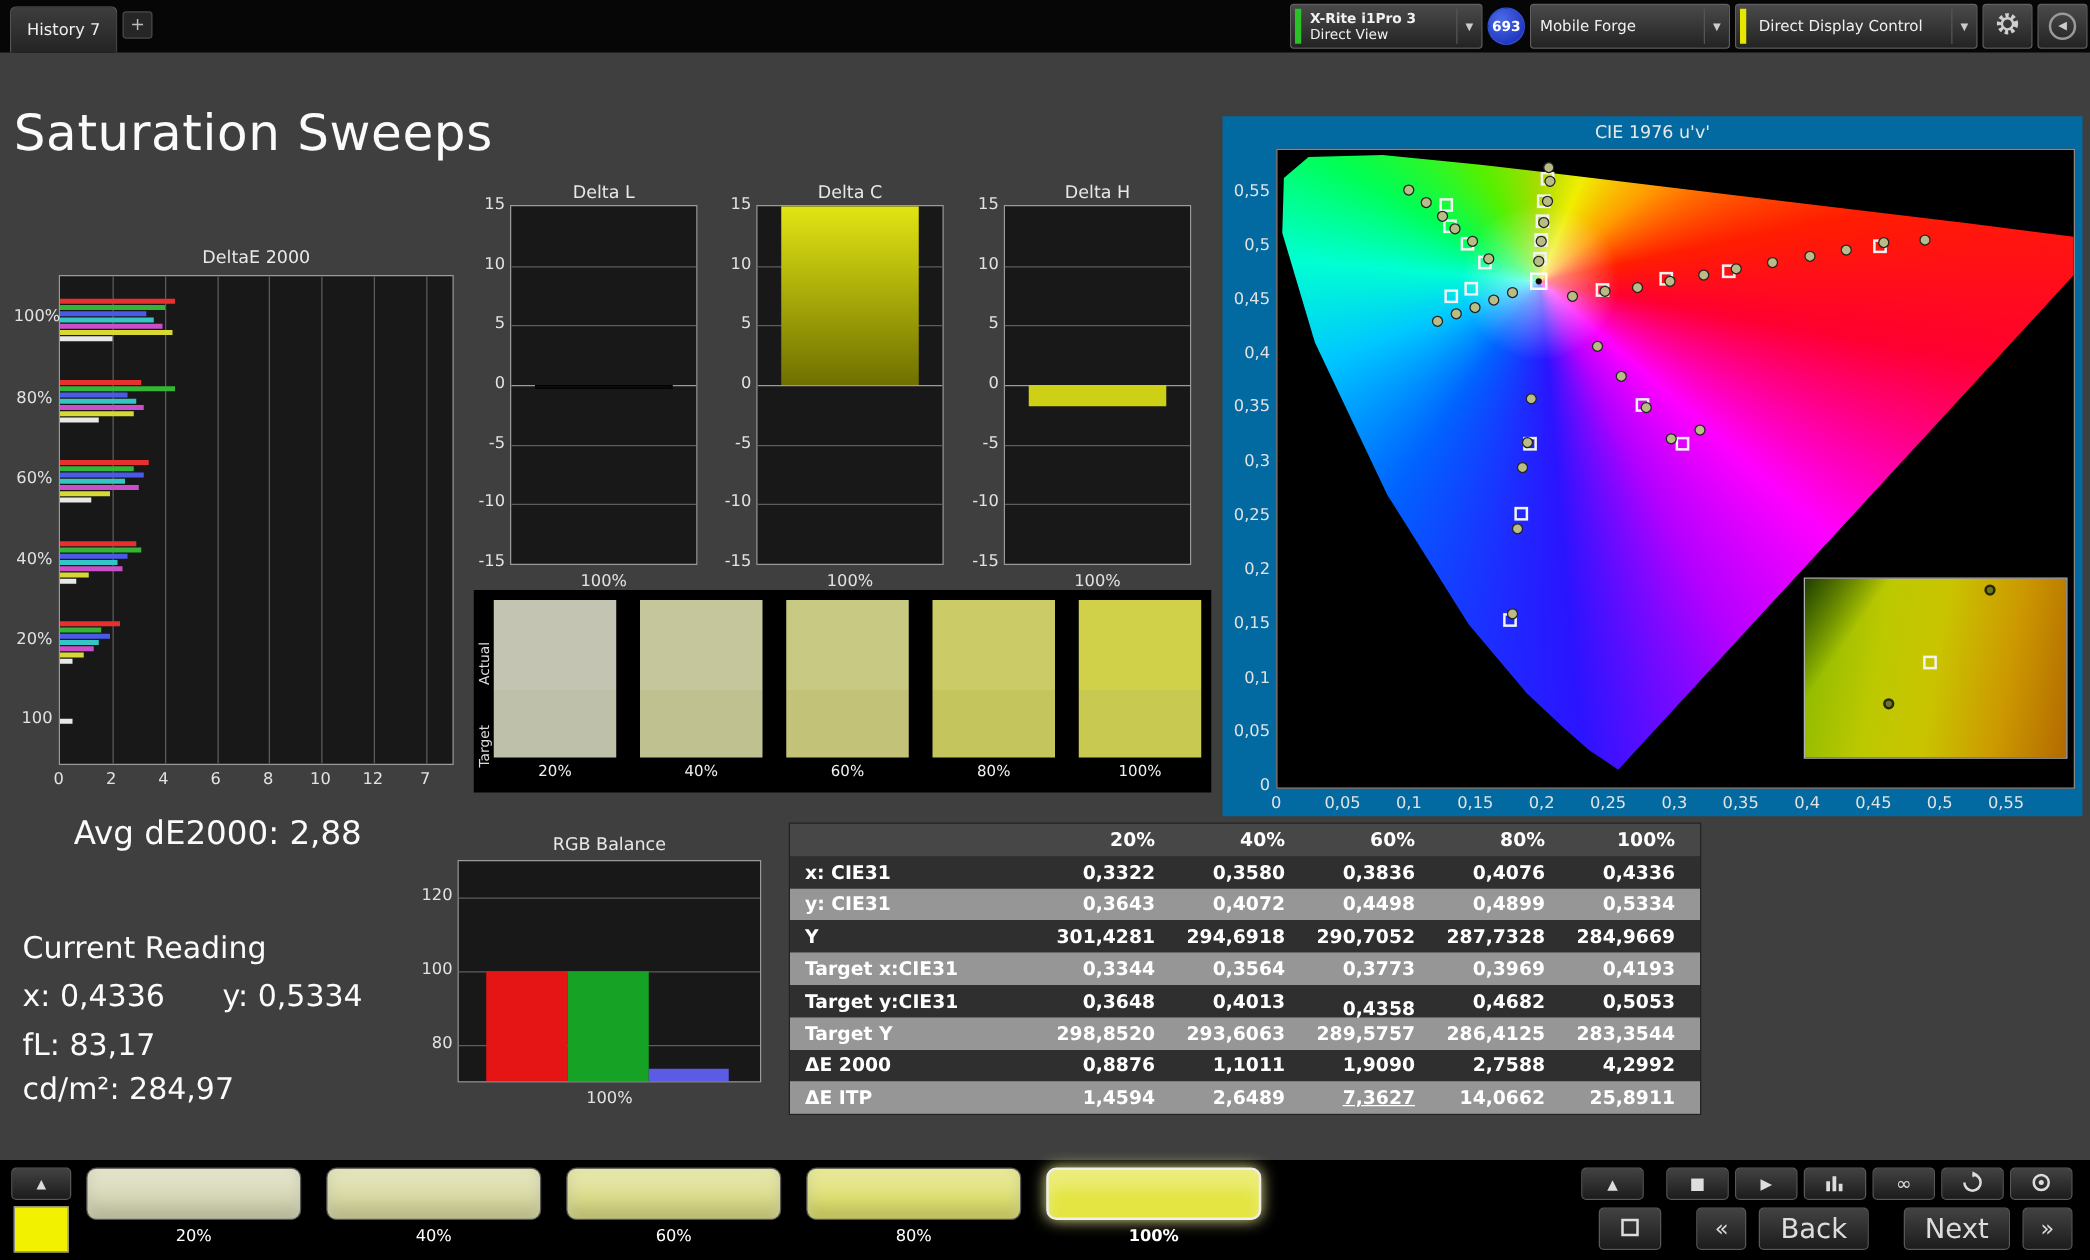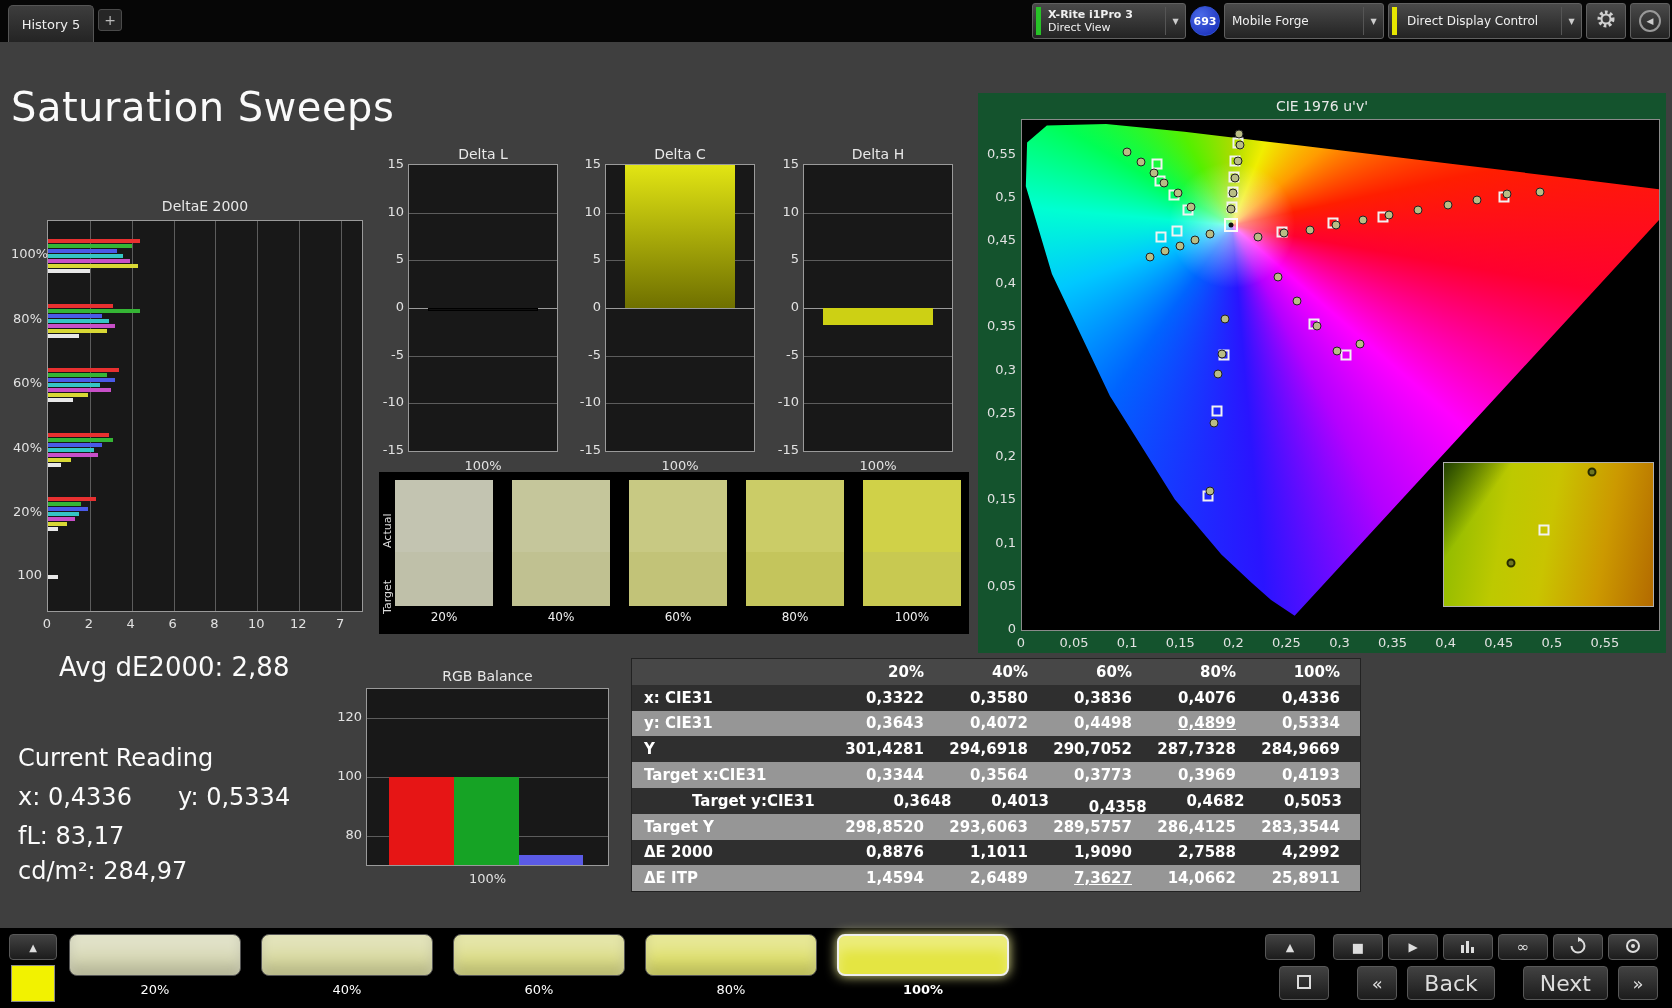--- a/index.html
+++ b/index.html
@@ -47,21 +47,21 @@
   #swatch-panel{position:absolute;left:379px;top:472px;width:590px;height:162px;background:#000}
   .v-label{position:absolute;left:2px;color:#ddd;font-size:11px;writing-mode:vertical-rl;transform:rotate(180deg)}
   #swatch-cols{position:absolute;left:16px;top:8px;display:flex;gap:19px}
   .swatch-col{width:98px}
   .swatch{width:98px;height:126px;position:relative}
   .swatch-actual{height:57%}
   .swatch-target{height:43%}
   .swatch-label{text-align:center;font-size:12px;color:#f0f0f0;margin-top:4px}
 
   
-  #cie-panel{position:absolute;left:978px;top:93px;width:688px;height:560px;background:#14532d}
+  #cie-panel{position:absolute;left:978px;top:93px;width:688px;height:560px;background:#0369a1}
   #cie-plot{position:absolute;left:43px;top:26px;width:639px;height:512px;background:#000;border:1px solid #8a8a8a;overflow:hidden}
   #cie-horseshoe{position:absolute;inset:0;
     background:conic-gradient(from 0deg at 32.97% 20.63%,
       #aadc00 0deg,#f0ee00 22deg,#ff9c00 50deg,#ff1e00 78deg,#ff0030 100deg,#ff00ff 131deg,
       #b400ff 152deg,#2a14ff 175deg,#0064ff 215deg,#00c8ff 250deg,#00ffd2 275deg,#00ff55 300deg,
       #55f000 332deg,#aadc00 360deg);
     clip-path:polygon(42.8% 97.2%,39.1% 94.1%,36% 90.7%,31.3% 85.2%,24% 74.4%,13.8% 54.1%,4.7% 30.2%,
       0.6% 13%,0.8% 4.4%,3.9% 1.1%,13.2% 0.8%,25.5% 2.3%,43.7% 5%,67.3% 8.6%,86.7% 11.5%,100% 13.6%,104% 14.2%)}
   .wp-glow{position:absolute;inset:0;background:radial-gradient(circle 90px at 32.97% 20.63%,rgba(255,255,255,0.6),rgba(255,255,255,0) 70%)}
   .cie-square{position:absolute;width:11px;height:11px;border:2px solid #f2f2f2;transform:translate(-50%,-50%)}
@@ -108,21 +108,21 @@
   .nav-btn{padding:0 16px;font-size:22px;color:#ddd}
   .chev-btn{width:40px;font-size:18px}
   .spacer8{width:8px}
 </style>
 </head>
 <body>
 
 <div id="app">
 
   <div id="topbar">
-    <div class="tab">History 5</div>
+    <div class="tab">History 7</div>
     <div class="tab-add">+</div>
     <div id="topbar-right">
       <div class="tb-btn" style="width:154px">
         <div class="stripe green"></div>
         <div class="meter-text">
           <div style="font-weight:bold">X-Rite i1Pro 3</div>
           <div>Direct View</div>
         </div>
         <div class="chev" style="margin-left:auto">▼</div>
       </div>
@@ -468,41 +468,41 @@
         <div class="tcell" style="width: 104px;">0,3580</div>
         <div class="tcell" style="width: 104px;">0,3836</div>
         <div class="tcell" style="width: 104px; text-align: right;">0,4076</div>
         <div class="tcell" style="width: 104px;">0,4336</div>
       </div>
       <div class="trow light">
         <div class="tcell tlabel" style="width: 206px;">y: CIE31</div>
         <div class="tcell" style="width: 104px;">0,3643</div>
         <div class="tcell" style="width: 104px;">0,4072</div>
         <div class="tcell" style="width: 104px;">0,4498</div>
-        <div class="tcell" style="width: 104px; text-decoration: underline;">0,4899</div>
+        <div class="tcell" style="width: 104px;">0,4899</div>
         <div class="tcell" style="width: 104px;">0,5334</div>
       </div>
       <div class="trow dark">
         <div class="tcell tlabel" style="width: 206px;">Y</div>
         <div class="tcell" style="width: 104px;">301,4281</div>
         <div class="tcell" style="width: 104px;">294,6918</div>
         <div class="tcell" style="width: 104px;">290,7052</div>
         <div class="tcell" style="width: 104px;">287,7328</div>
         <div class="tcell" style="width: 104px;">284,9669</div>
       </div>
       <div class="trow light">
         <div class="tcell tlabel" style="width: 206px;">Target x:CIE31</div>
         <div class="tcell" style="width: 104px;">0,3344</div>
         <div class="tcell" style="width: 104px;">0,3564</div>
         <div class="tcell" style="width: 104px;">0,3773</div>
         <div class="tcell" style="width: 104px;">0,3969</div>
         <div class="tcell" style="width: 104px;">0,4193</div>
       </div>
       <div class="trow dark">
-        <div class="tcell tlabel" style="width: 206px; margin-left: 48px;">Target y:CIE31</div>
+        <div class="tcell tlabel" style="width: 206px;">Target y:CIE31</div>
         <div class="tcell" style="width: 104px;">0,3648</div>
         <div class="tcell" style="width: 104px;">0,4013</div>
         <div class="tcell" style="width: 104px; margin-top: 12px;">0,4358</div>
         <div class="tcell" style="width: 104px;">0,4682</div>
         <div class="tcell" style="width: 104px;">0,5053</div>
       </div>
       <div class="trow light">
         <div class="tcell tlabel" style="width: 206px;">Target Y</div>
         <div class="tcell" style="width: 104px;">298,8520</div>
         <div class="tcell" style="width: 104px;">293,6063</div>

